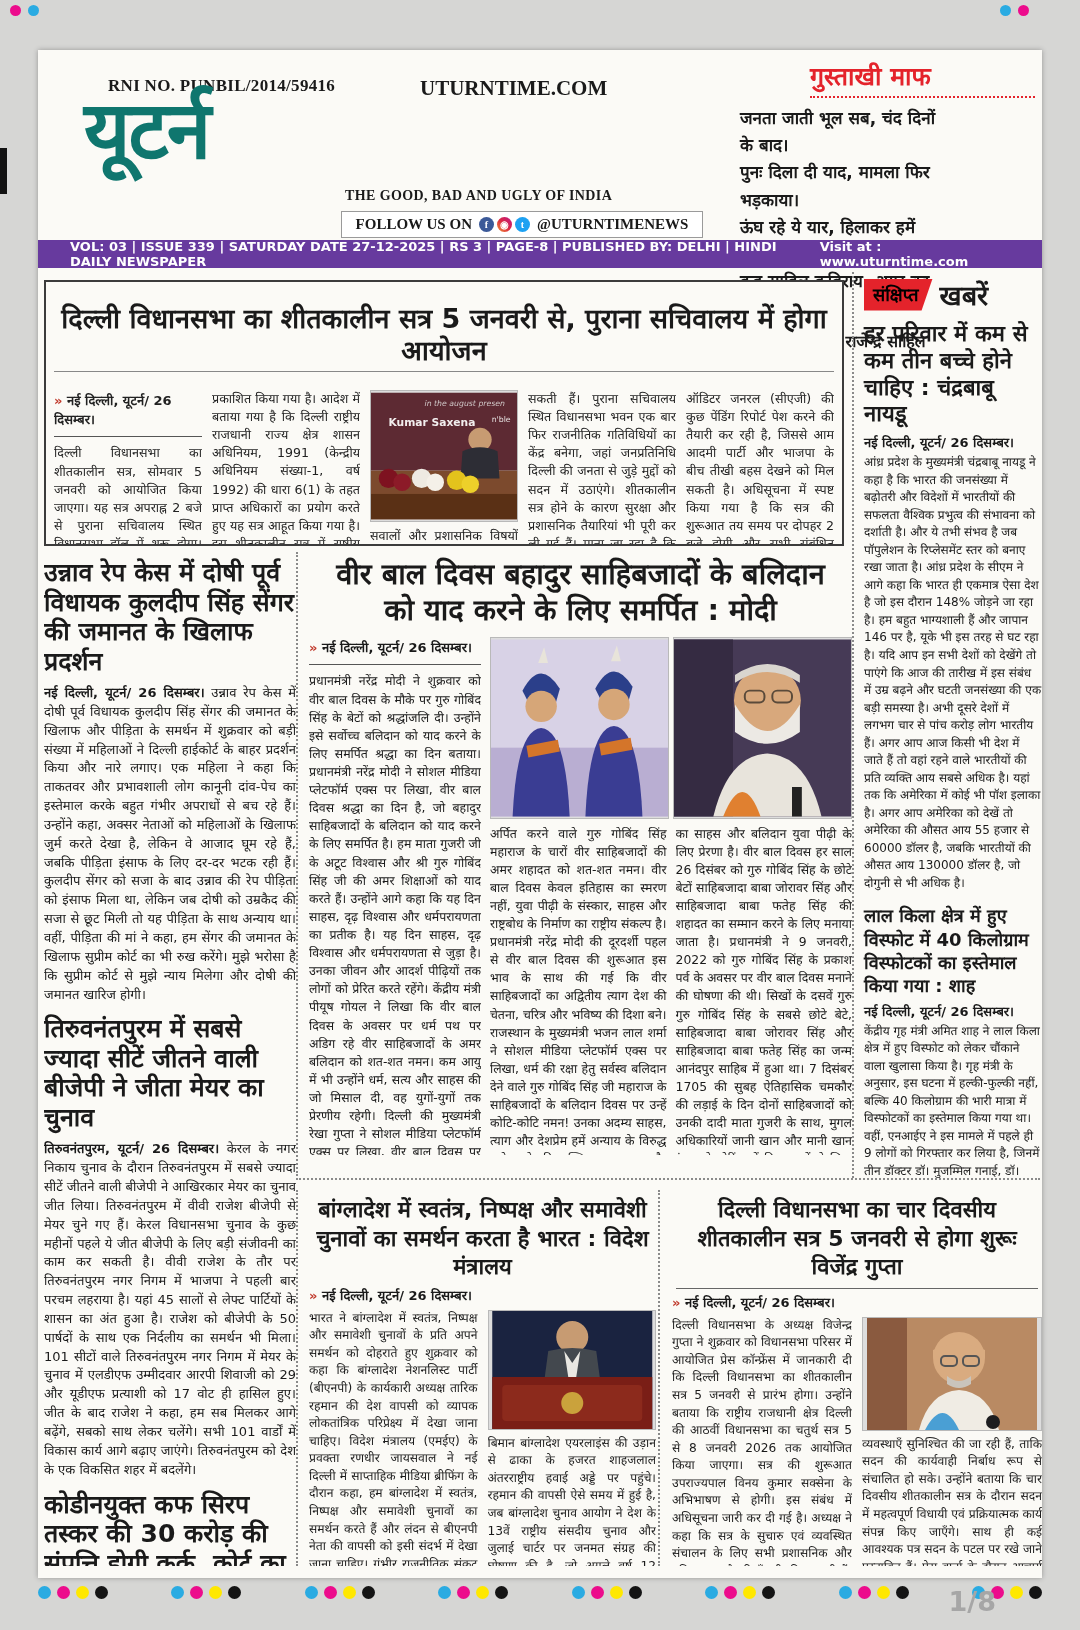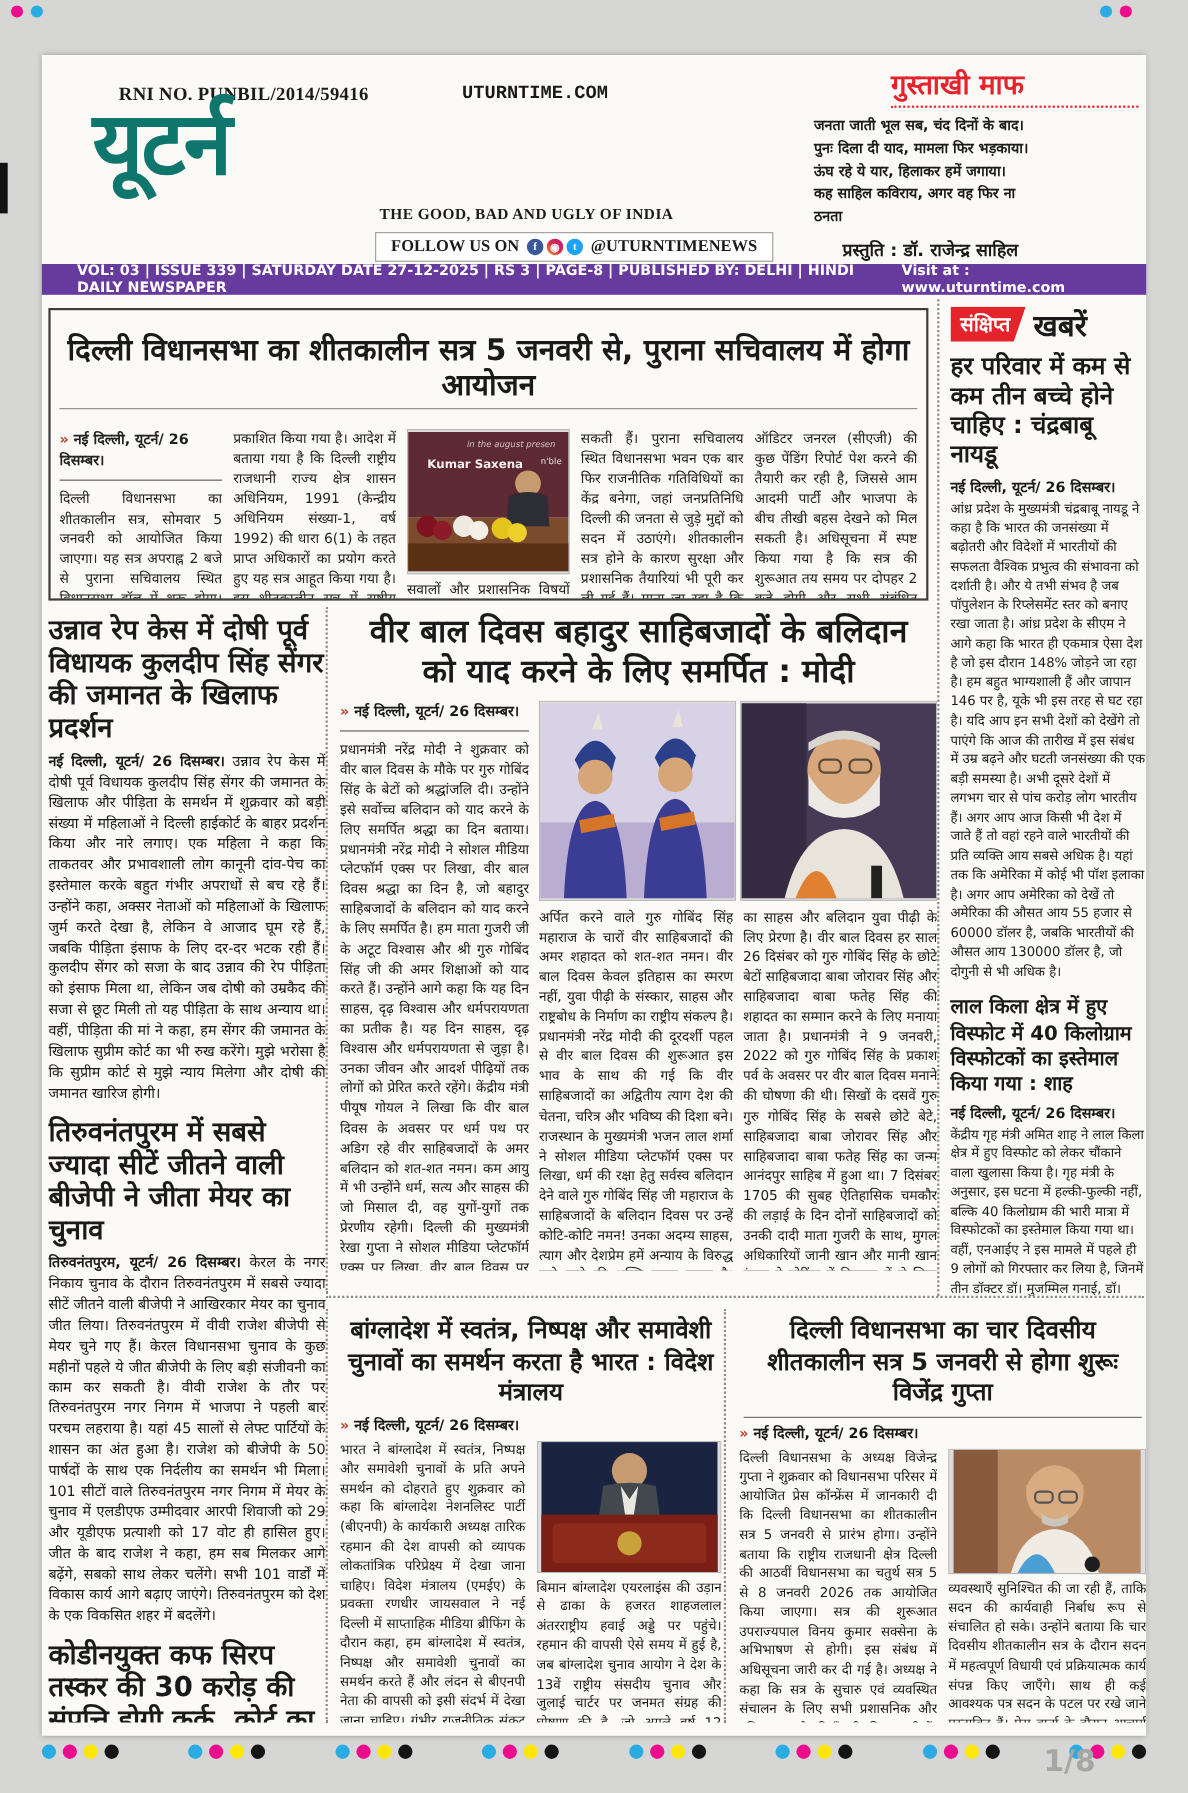--- a/index.html
+++ b/index.html
@@ -6,39 +6,39 @@
   .stage{position:relative;width:1080px;height:1630px;background:#d6d6d4;
          font-family:"DejaVu Sans",sans-serif;overflow:hidden;color:#1a1a1a;}
   .paper{position:absolute;left:38px;top:50px;width:1004px;height:1528px;
          background:#fbfaf6;box-shadow:0 0 5px rgba(0,0,0,.3);}
   
   .pm-dot{position:absolute;width:11px;height:11px;border-radius:50%;}
   .pm-bar{position:absolute;left:0;top:148px;width:7px;height:46px;background:#121212;}
   
   .rni{position:absolute;left:70px;top:26px;font-family:"Liberation Serif",serif;
        font-weight:bold;font-size:17px;letter-spacing:.3px;}
-  .site{position:absolute;left:382px;top:26px;font-family:Liberation Mono, monospace;
-        font-weight:bold;font-size:17px;text-align:center;}
+  .site{position:absolute;left:382px;top:26px;font-family:Liberation Serif, serif;
+        font-weight:bold;font-size:21px;text-align:center;}
   .masthead{position:absolute;left:46px;top:38px;display:flex;gap:20px;
             font-weight:800;font-size:80px;line-height:1.08;letter-spacing:-2px;}
   .m-blue{color:#0f766e;} .m-black{color:#141414;}
   .tagline{position:absolute;left:307px;top:138px;font-family:"Liberation Serif",serif;
            font-weight:bold;font-size:14px;letter-spacing:.4px;}
   .follow{position:absolute;left:303px;top:161px;width:360px;height:25px;border:1px solid #9a9a9a;
           display:flex;align-items:center;justify-content:center;gap:7px;background:#fff;
           font-family:"Liberation Serif",serif;font-weight:bold;font-size:15px;}
   .soc{display:flex;gap:3px;align-items:center;}
   .soc span{width:15px;height:15px;border-radius:50%;display:inline-flex;align-items:center;
             justify-content:center;color:#fff;font-size:10px;font-weight:bold;}
   .soc .fb{background:#3b5998;} .soc .ig{background:linear-gradient(45deg,#f09433,#dc2743,#bc1888);}
   .soc .tw{background:#1da1f2;}
   .gustakhi{position:absolute;left:702px;top:8px;width:300px;height:178px;}
   .g-title{color:#e4232b;font-size:25px;font-weight:800;text-align:left;width:225px;
            margin:0 auto 0 70px;border-bottom:2px dotted #e4232b;padding-bottom:4px;}
-  .g-poem{margin-top:7px;width:212px;font-size:13px;font-weight:700;line-height:1.6;}
+  .g-poem{margin-top:7px;width:212px;font-size:17px;font-weight:700;line-height:1.6;}
   .g-credit{margin-top:7px;font-size:16px;font-weight:700;padding-left:26px;}
   .g-photo{position:absolute;right:0;top:50px;width:97px;height:126px;}
   .infobar{position:absolute;left:0;top:190px;width:100%;height:28px;background:#673a9e;color:#fff;
            display:flex;align-items:center;justify-content:space-between;padding:0 32px;
            box-sizing:border-box;font-size:13px;font-weight:700;}
   
   .content{position:absolute;left:0;top:218px;right:0;bottom:0;}
   .lead{position:absolute;left:6px;top:12px;width:800px;height:266px;border:2px solid #3c3c3c;
         box-sizing:border-box;padding:3px 8px;overflow:hidden;background:#fbfaf6;}
   .lead-headline{font-size:27px;font-weight:800;text-align:center;line-height:1.2;
@@ -48,21 +48,21 @@
   .dl-row{font-size:13px;font-weight:700;border-bottom:1.5px solid #555;
           padding:2px 0 7px;margin-bottom:7px;text-align:left;}
   .dl-row::before,.dl-plain::before{content:"» ";color:#c0392b;font-weight:800;}
   .dl-plain{font-size:13px;font-weight:700;margin:4px 0 6px;text-align:left;}
   .ph{position:relative;border:1px solid #b9b9b9;overflow:hidden;background:#ddd;}
   .ph svg{display:block;width:100%;height:100%;}
   
   .sidebar{position:absolute;left:814px;top:4px;width:190px;height:906px;border-left:2px dotted #8a8a8a;
            padding-left:10px;box-sizing:border-box;overflow:hidden;}
   .sb-header{display:flex;align-items:center;gap:7px;margin:4px 0 8px;}
-  .sb-tag{background:#e4232b;color:#ffffff;font-size:18px;font-weight:800;padding:3px 14px 5px 9px;
+  .sb-tag{background:#e4232b;color:#000000;font-size:18px;font-weight:800;padding:3px 14px 5px 9px;
           clip-path:polygon(0 0,100% 0,84% 100%,0 100%);}
   .sb-title{font-size:27px;font-weight:800;}
   .sb-h1{font-size:22px;font-weight:800;line-height:1.22;margin:2px 0 5px;}
   .sb-h2{font-size:18px;font-weight:800;line-height:1.3;margin:12px 0 4px;}
   .sb-dl{font-size:13px;font-weight:700;margin-bottom:3px;}
   .sb-body{font-size:12px;line-height:1.46;margin:0;}
   
   .leftcol{position:absolute;left:6px;top:284px;width:252px;height:1014px;overflow:hidden;}
   .lc-h{font-size:25px;font-weight:800;line-height:1.18;margin:6px 0 8px;}
   .lc-body{font-size:13px;line-height:1.45;text-align:justify;margin:0 0 10px;}

